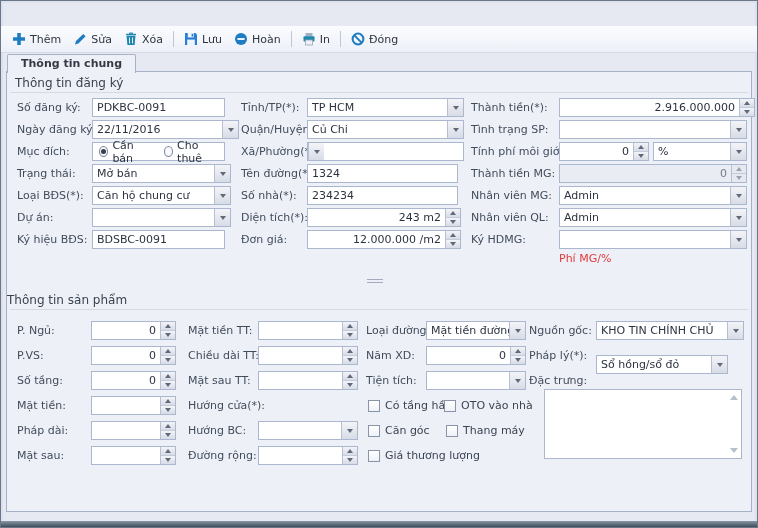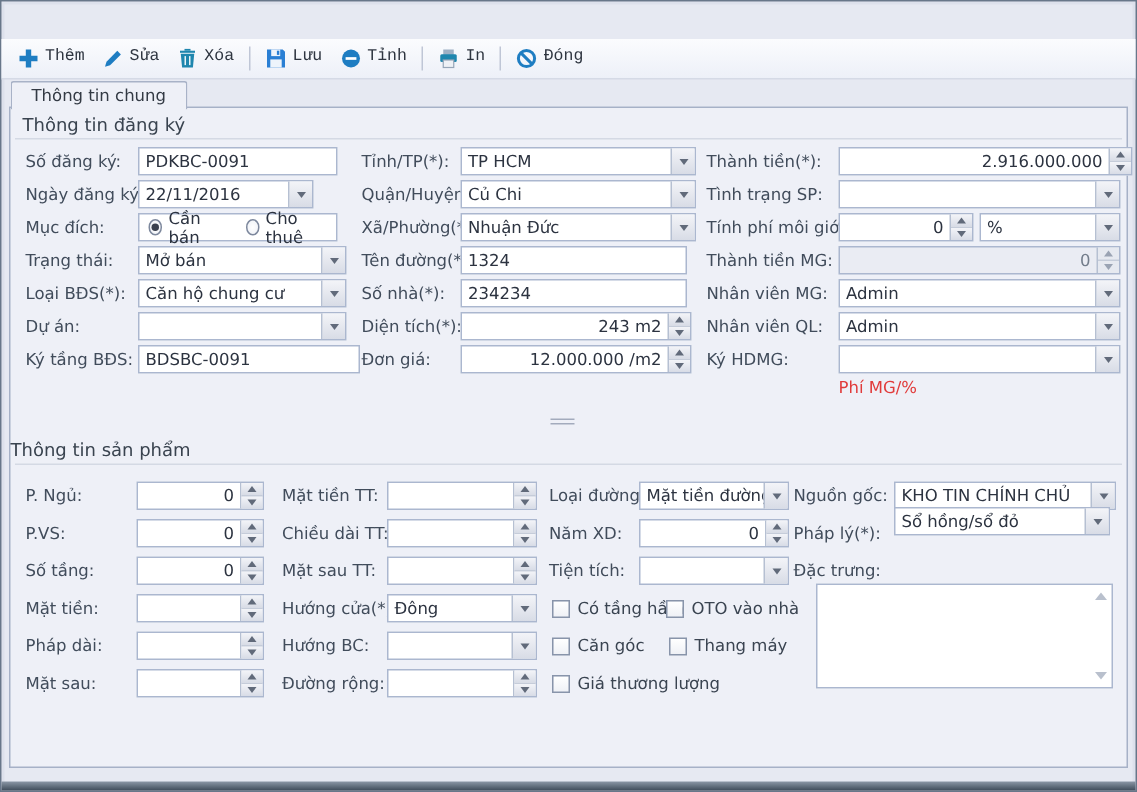--- a/index.html
+++ b/index.html
@@ -13,25 +13,25 @@
   .titlebar{position:absolute;top:0;left:0;right:0;height:25px;
             background:linear-gradient(#f8f9fc,#e0e4ee);border-bottom:1px solid #c6ccdc;
             display:flex;align-items:center;padding:0 9px;box-sizing:border-box;}
   .title{font-size:12px;color:#3a424c;flex:1;}
   .winbtns{display:flex;gap:11px;color:#5a6775;font-size:13px;font-weight:bold;line-height:1;}
   .winbtns span{cursor:default;}
   
   .toolbar{position:absolute;top:25px;left:0;right:0;height:27px;
            background:linear-gradient(#fbfcfe,#edf0f8);border-bottom:1px solid #d5dae6;
            display:flex;align-items:center;padding:0 5px;box-sizing:border-box;}
-  .tbtn{display:flex;gap:4px;padding:3px 6px;color:#2e3540;border-radius:2px;font-family:Liberation Mono, monospace;}
+  .tbtn{display:flex;align-items:center;gap:4px;padding:3px 6px;color:#2e3540;border-radius:2px;}
   .tbtn svg{display:block;}
   .tsep{width:1px;height:16px;background:#bfc6d6;margin:0 4px;}
   
-  .tabs{position:absolute;top:53px;left:6px;display:flex;z-index:3;}
+  .tabs{position:absolute;top:53px;left:6px;display:flex;z-index:3;font-weight:bold;}
   .tab{padding:2px 13px 3px;border:1px solid #a8b2c7;border-bottom:none;color:#333a44;
        background:linear-gradient(#e9ecf3,#d9dde9);margin-right:2px;border-radius:2px 2px 0 0;}
   .tab.active{background:#eef0f7;position:relative;}
   .tab.active::after{content:"";position:absolute;left:0;right:0;bottom:-2px;height:2px;background:#eef0f7;}
   .panel{position:absolute;left:5px;right:5px;top:70px;bottom:15px;background:#eef0f7;
          border:1px solid #a6b1c7;box-sizing:border-box;}
   .fields{position:absolute;inset:0;}
   
   .gcap{position:absolute;font-size:12px;color:#39434f;}
   .sline{position:absolute;left:9px;right:9px;height:1px;background:#d4d9e4;}
@@ -125,21 +125,21 @@
         </span>
       <span>Lưu</span>
     </div>
     <div class="tbtn">
       <span>
           <svg width="14" height="14" viewBox="0 0 14 14">
             <circle cx="7" cy="7" r="6" fill="#1e7dc2"></circle>
             <rect x="3.4" y="6.1" width="7.2" height="1.8" fill="#ffffff"></rect>
           </svg>
         </span>
-      <span>Tỉnh</span>
+      <span>Hoàn</span>
     </div>
     <div class="tsep"></div>
     <div class="tbtn">
       <span>
           <svg width="14" height="14" viewBox="0 0 14 14">
             <rect x="3.5" y="1" width="7" height="3.6" fill="#9eb0c4"></rect>
             <rect x="1.5" y="4.2" width="11" height="5.2" rx="1" fill="#1f86ae"></rect>
             <rect x="3.5" y="8" width="7" height="5" fill="#eef1f6" stroke="#97a6b8" stroke-width="0.8"></rect>
           </svg>
         </span>
@@ -167,21 +167,21 @@
 
     <div class="gcap" style="left:14px;top:75px">Thông tin đăng ký</div>
     <div class="sline" style="top:91px"></div>
 
     <div class="lbl" style="left:16px;top:97px">Số đăng ký:</div>
     <div class="ctl" style="left:91px;top:97px;width:133px">
         <span class="val">PDKBC-0091</span>
       </div>
 
     <div class="lbl" style="left:16px;top:119px">Ngày đăng ký:</div>
-    <div class="ctl" style="left:91px;top:119px;width:117px">
+    <div class="ctl" style="left:91px;top:119px;width:147px">
         <span class="val">22/11/2016</span>
         <span class="dd">
           <i></i>
         </span>
       </div>
 
     <div class="lbl" style="left:16px;top:141px">Mục đích:</div>
     <div class="ctl radios" style="left:91px;top:141px;width:133px">
       <span class="rlab">
           <span class="radio on"></span>
@@ -210,22 +210,22 @@
       </div>
 
     <div class="lbl" style="left:16px;top:207px">Dự án:</div>
     <div class="ctl" style="left:91px;top:207px;width:139px">
         <span class="val"></span>
         <span class="dd">
           <i></i>
         </span>
       </div>
 
-    <div class="lbl" style="left:16px;top:229px">Ký tầng BĐS:</div>
-    <div class="ctl" style="left:91px;top:229px;width:148px">
+    <div class="lbl" style="left:16px;top:229px">Ký hiệu BĐS:</div>
+    <div class="ctl" style="left:91px;top:229px;width:133px">
         <span class="val">BDSBC-0091</span>
       </div>
 
     <div class="lbl" style="left:240px;top:97px">Tỉnh/TP(*):</div>
     <div class="ctl" style="left:306px;top:97px;width:157px">
         <span class="val">TP HCM</span>
         <span class="dd">
           <i></i>
         </span>
       </div>
@@ -233,21 +233,20 @@
     <div class="lbl" style="left:240px;top:119px">Quận/Huyện(*):</div>
     <div class="ctl" style="left:306px;top:119px;width:157px">
         <span class="val">Củ Chi</span>
         <span class="dd">
           <i></i>
         </span>
       </div>
 
     <div class="lbl" style="left:240px;top:141px">Xã/Phường(*):</div>
     <div class="ctl" style="left:306px;top:141px;width:157px">
-        <span class="val">Nhuận Đức</span>
         <span class="dd">
           <i></i>
         </span>
       </div>
 
     <div class="lbl" style="left:240px;top:163px">Tên đường(*):</div>
     <div class="ctl" style="left:306px;top:163px;width:151px">
         <span class="val">1324</span>
       </div>
 
@@ -477,26 +476,20 @@
           <b>
             <i class="u"></i>
           </b>
           <b>
             <i class="d"></i>
           </b>
         </span>
       </div>
 
     <div class="lbl" style="left:187px;top:395px">Hướng cửa(*):</div>
-    <div class="ctl" style="left:257px;top:395px;width:100px">
-        <span class="val">Đông</span>
-        <span class="dd">
-          <i></i>
-        </span>
-      </div>
 
     <div class="lbl" style="left:187px;top:420px">Hướng BC:</div>
     <div class="ctl" style="left:257px;top:420px;width:100px">
         <span class="val"></span>
         <span class="dd">
           <i></i>
         </span>
       </div>
 
     <div class="lbl" style="left:187px;top:445px">Đường rộng:</div>
@@ -564,21 +557,21 @@
 
     <div class="lbl" style="left:528px;top:320px">Nguồn gốc:</div>
     <div class="ctl" style="left:595px;top:320px;width:148px">
         <span class="val">KHO TIN CHÍNH CHỦ</span>
         <span class="dd">
           <i></i>
         </span>
       </div>
 
     <div class="lbl" style="left:528px;top:345px">Pháp lý(*):</div>
-    <div class="ctl" style="left:595px;top:337px;width:144px">
+    <div class="ctl" style="left:595px;top:354px;width:132px">
         <span class="val">Sổ hồng/sổ đỏ</span>
         <span class="dd">
           <i></i>
         </span>
       </div>
 
     <div class="lbl" style="left:528px;top:370px">Đặc trưng:</div>
     <div class="tarea" style="left:543px;top:388px;width:198px;height:70px">
       <span class="ta-up"></span>
       <span class="ta-dn"></span>

